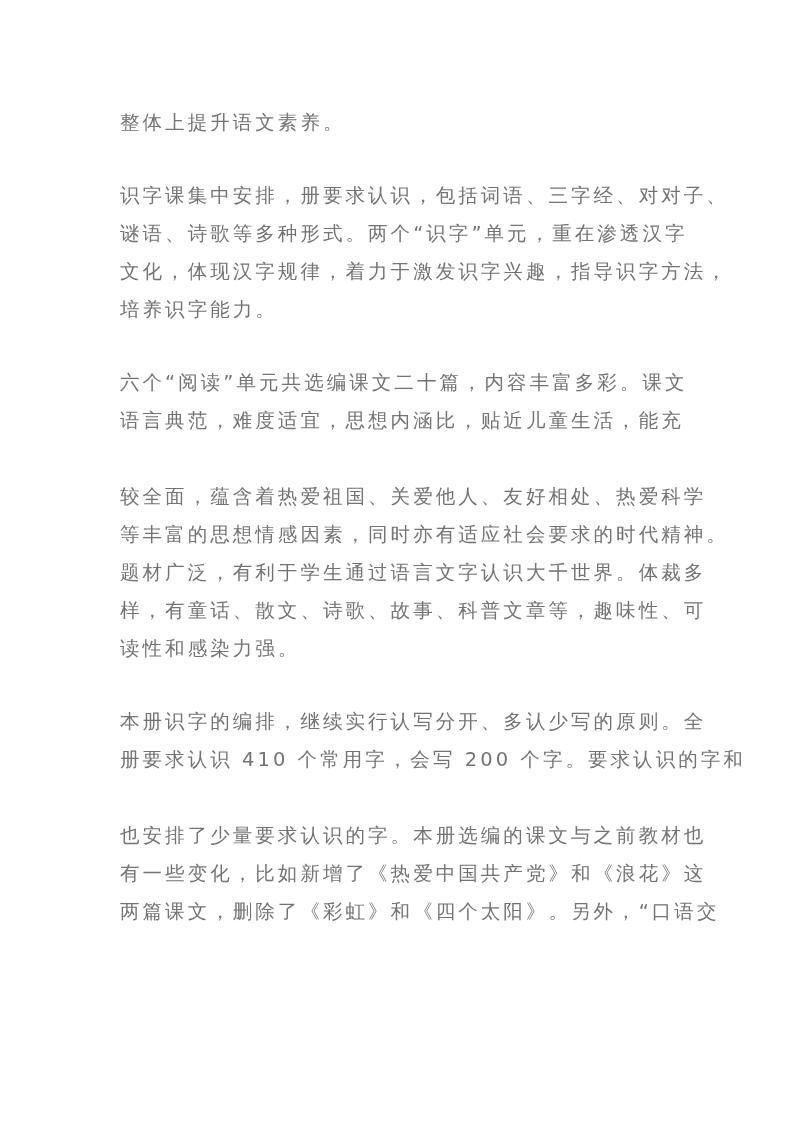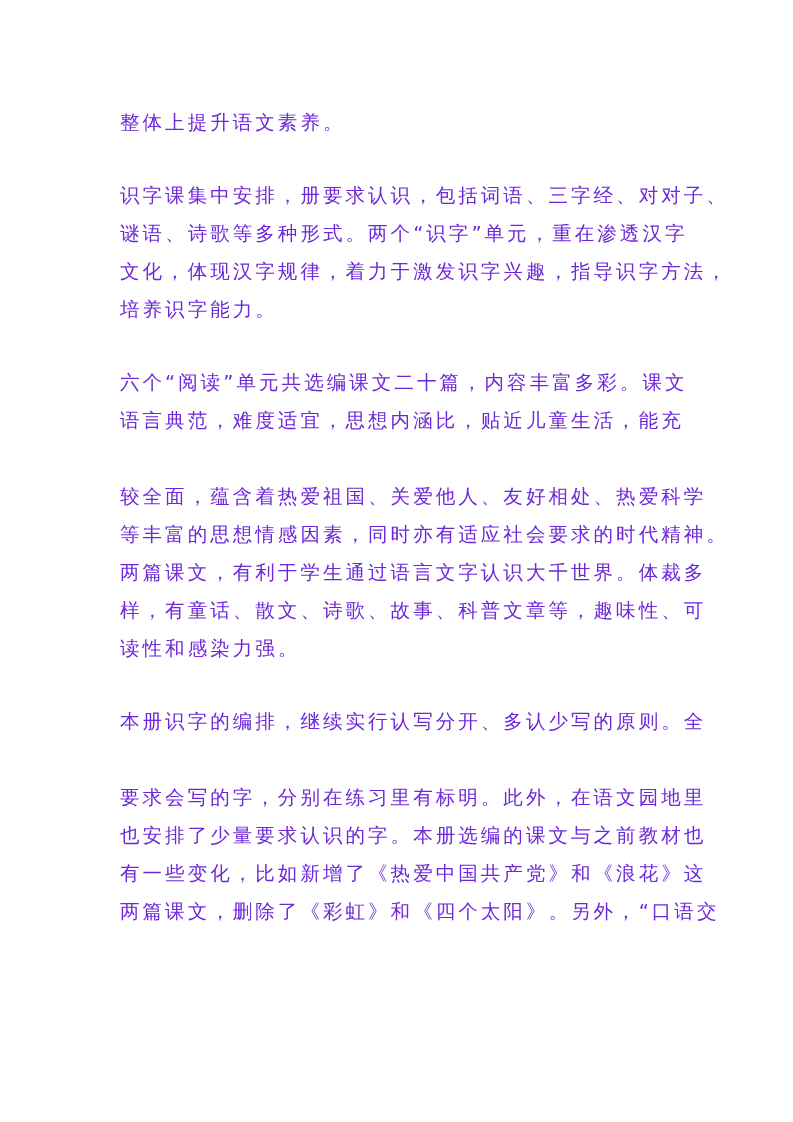--- a/index.html
+++ b/index.html
@@ -5,21 +5,21 @@
   html, body { margin: 0; padding: 0; background: #ffffff; }
   body { width: 793px; height: 1122px; position: relative; overflow: hidden; }
   .page {
     position: absolute; left: 0; top: 0; width: 793px; height: 1122px;
     background: #ffffff;
   }
   .line {
     position: absolute; left: 120px;
     font-family: "DejaVu Sans", "Liberation Sans", sans-serif;
     font-size: 19.5px;
-    color: #6d28d9;
+    color: #737373;
     white-space: nowrap;
     letter-spacing: 3.05px;
     line-height: 22px;
   }
 </style>
 </head>
 <body>
 
 <div class="page">
 
@@ -27,22 +27,22 @@
 
   <div class="line" style="top:185px">识字课集中安排，册要求认识，包括词语、三字经、对对子、</div>
   <div class="line" style="top:261px">文化，体现汉字规律，着力于激发识字兴趣，指导识字方法，</div>
   <div class="line" style="top:223px">谜语、诗歌等多种形式。两个“识字”单元，重在渗透汉字</div>
   <div class="line" style="top:299px">培养识字能力。</div>
 
   <div class="line" style="top:372px">六个“阅读”单元共选编课文二十篇，内容丰富多彩。课文</div>
   <div class="line" style="top:410px">语言典范，难度适宜，思想内涵比，贴近儿童生活，能充</div>
   <div class="line" style="top:486px">较全面，蕴含着热爱祖国、关爱他人、友好相处、热爱科学</div>
   <div class="line" style="top:524px">等丰富的思想情感因素，同时亦有适应社会要求的时代精神。</div>
-  <div class="line" style="top:562px">两篇课文，有利于学生通过语言文字认识大千世界。体裁多</div>
+  <div class="line" style="top:562px">题材广泛，有利于学生通过语言文字认识大千世界。体裁多</div>
   <div class="line" style="top:600px">样，有童话、散文、诗歌、故事、科普文章等，趣味性、可</div>
   <div class="line" style="top:638px">读性和感染力强。</div>
 
   <div class="line" style="top:711px">本册识字的编排，继续实行认写分开、多认少写的原则。全</div>
-  <div class="line" style="top:787px">要求会写的字，分别在练习里有标明。此外，在语文园地里</div>
+  <div class="line" style="top:749px">册要求认识 410 个常用字，会写 200 个字。要求认识的字和</div>
   <div class="line" style="top:825px">也安排了少量要求认识的字。本册选编的课文与之前教材也</div>
   <div class="line" style="top:863px">有一些变化，比如新增了《热爱中国共产党》和《浪花》这</div>
   <div class="line" style="top:901px">两篇课文，删除了《彩虹》和《四个太阳》。另外，“口语交</div>
 </div>
 
 </body></html>

